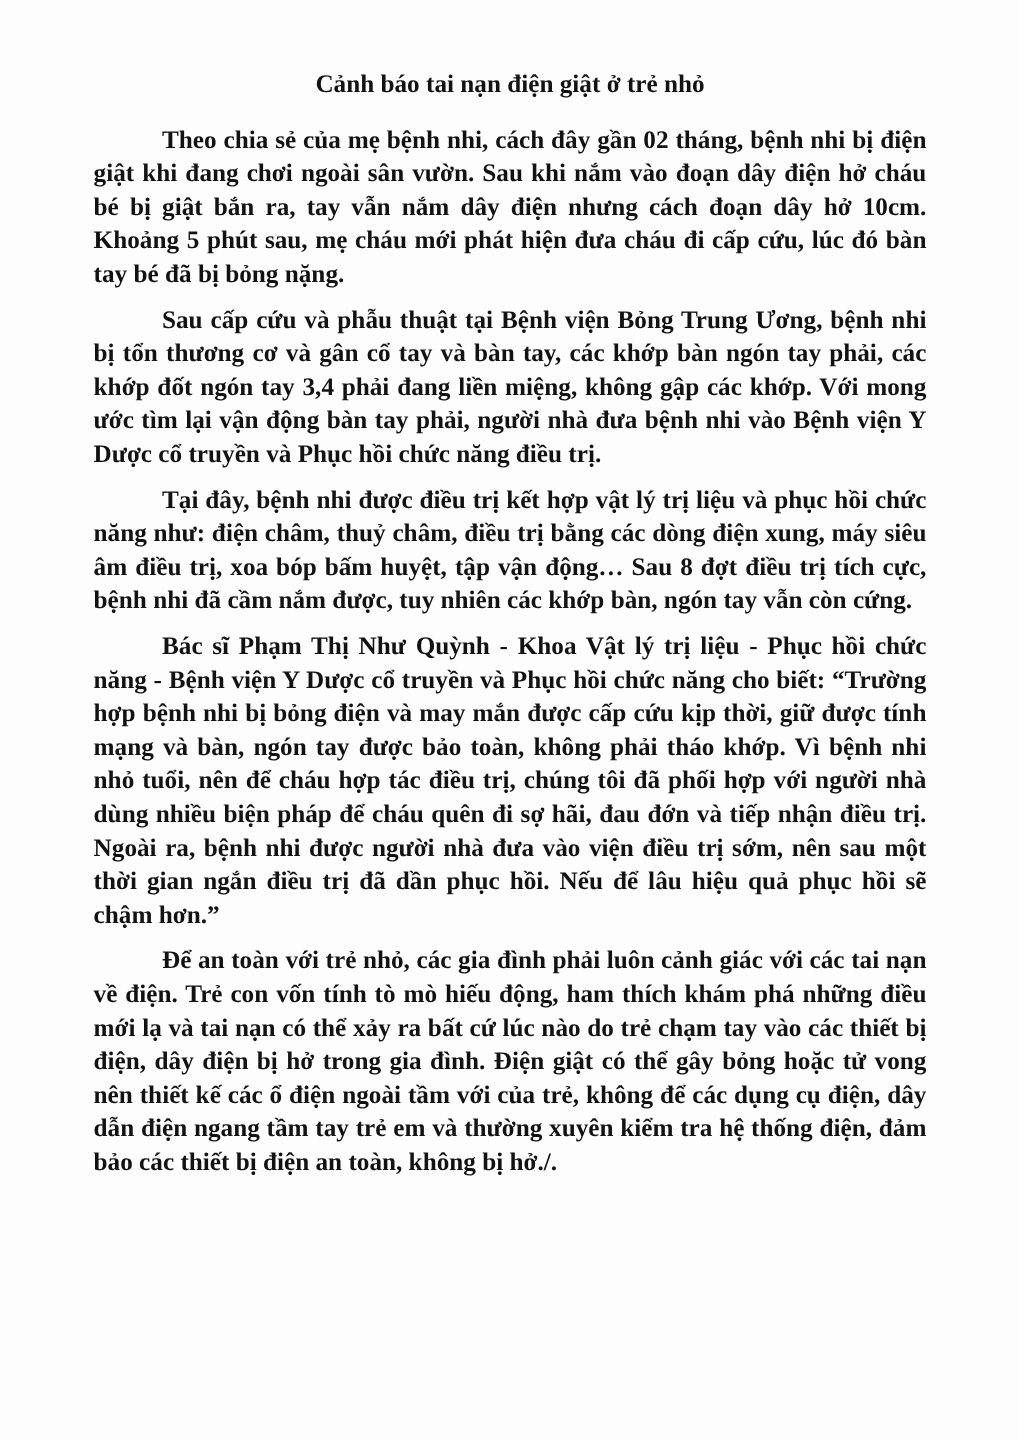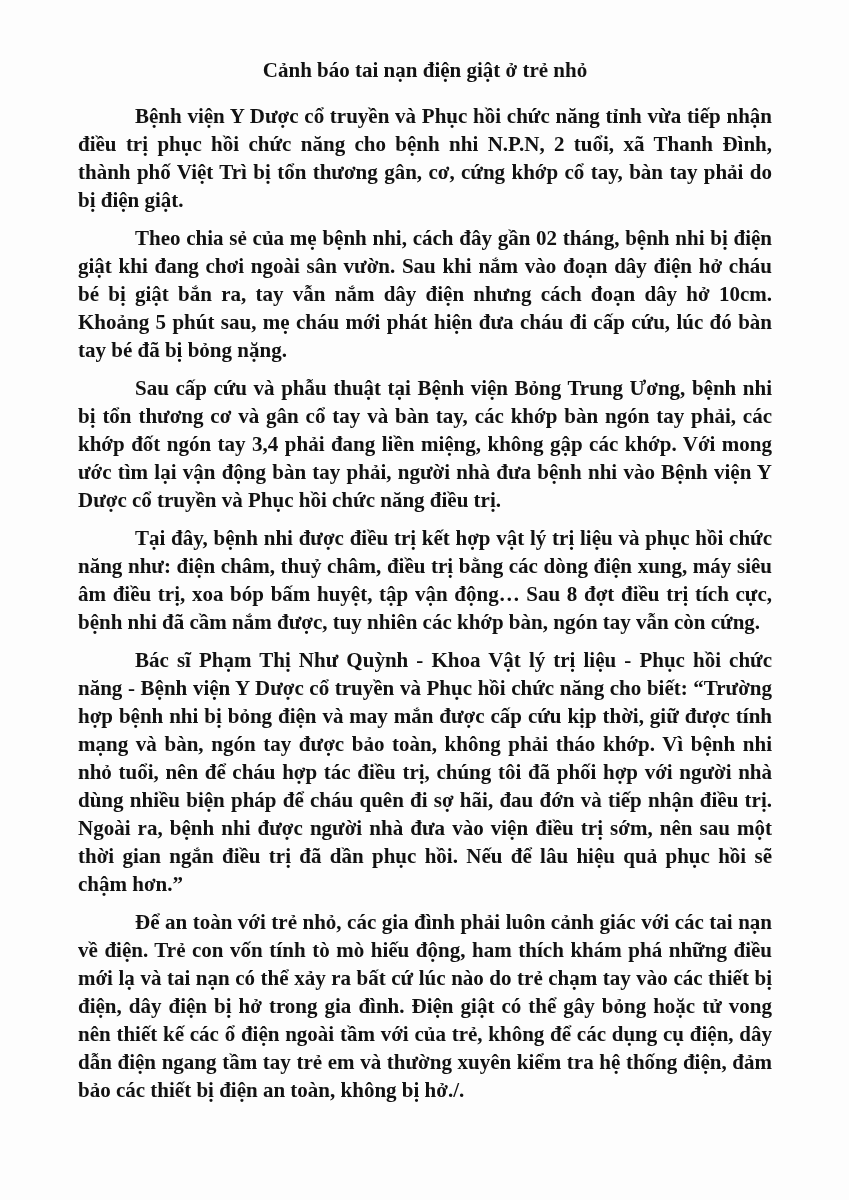--- a/index.html
+++ b/index.html
@@ -52,21 +52,20 @@
   }
 </style>
 </head>
 <body>
 
 <div class="page">
   <h1 class="doc-title">Cảnh báo tai nạn điện giật ở trẻ nhỏ</h1>
 
 
 
-  <p class="body-para bold">Bệnh viện Y Dược cổ truyền và Phục hồi chức năng tỉnh vừa tiếp nhận điều trị phục hồi chức năng cho bệnh nhi N.P.N, 2 tuổi, xã Thanh Đình, thành phố Việt Trì bị tổn thương gân, cơ, cứng khớp cổ tay, bàn tay phải do bị điện giật.</p>
 
   <p class="body-para">Theo chia sẻ của mẹ bệnh nhi, cách đây gần 02 tháng, bệnh nhi bị điện giật khi đang chơi ngoài sân vườn. Sau khi nắm vào đoạn dây điện hở cháu bé bị giật bắn ra, tay vẫn nắm dây điện nhưng cách đoạn dây hở 10cm. Khoảng 5 phút sau, mẹ cháu mới phát hiện đưa cháu đi cấp cứu, lúc đó bàn tay bé đã bị bỏng nặng.</p>
 
   <p class="body-para">Sau cấp cứu và phẫu thuật tại Bệnh viện Bỏng Trung Ương, bệnh nhi bị tổn thương cơ và gân cổ tay và bàn tay, các khớp bàn ngón tay phải, các khớp đốt ngón tay 3,4 phải đang liền miệng, không gập các khớp. Với mong ước tìm lại vận động bàn tay phải, người nhà đưa bệnh nhi vào Bệnh viện Y Dược cổ truyền và Phục hồi chức năng điều trị.</p>
 
   <p class="body-para">Tại đây, bệnh nhi được điều trị kết hợp vật lý trị liệu và phục hồi chức năng như: điện châm, thuỷ châm, điều trị bằng các dòng điện xung, máy siêu âm điều trị, xoa bóp bấm huyệt, tập vận động… Sau 8 đợt điều trị tích cực, bệnh nhi đã cầm nắm được, tuy nhiên các khớp bàn, ngón tay vẫn còn cứng.</p>
 
   <p class="body-para">Bác sĩ Phạm Thị Như Quỳnh - Khoa Vật lý trị liệu - Phục hồi chức năng - Bệnh viện Y Dược cổ truyền và Phục hồi chức năng cho biết: “Trường hợp bệnh nhi bị bỏng điện và may mắn được cấp cứu kịp thời, giữ được tính mạng và bàn, ngón tay được bảo toàn, không phải tháo khớp. Vì bệnh nhi nhỏ tuổi, nên để cháu hợp tác điều trị, chúng tôi đã phối hợp với người nhà dùng nhiều biện pháp để cháu quên đi sợ hãi, đau đớn và tiếp nhận điều trị. Ngoài ra, bệnh nhi được người nhà đưa vào viện điều trị sớm, nên sau một thời gian ngắn điều trị đã dần phục hồi. Nếu để lâu hiệu quả phục hồi sẽ chậm hơn.”</p>
 
   <p class="body-para">Để an toàn với trẻ nhỏ, các gia đình phải luôn cảnh giác với các tai nạn về điện. Trẻ con vốn tính tò mò hiếu động, ham thích khám phá những điều mới lạ và tai nạn có thể xảy ra bất cứ lúc nào do trẻ chạm tay vào các thiết bị điện, dây điện bị hở trong gia đình. Điện giật có thể gây bỏng hoặc tử vong nên thiết kế các ổ điện ngoài tầm với của trẻ, không để các dụng cụ điện, dây dẫn điện ngang tầm tay trẻ em và thường xuyên kiểm tra hệ thống điện, đảm bảo các thiết bị điện an toàn, không bị hở./.</p>

